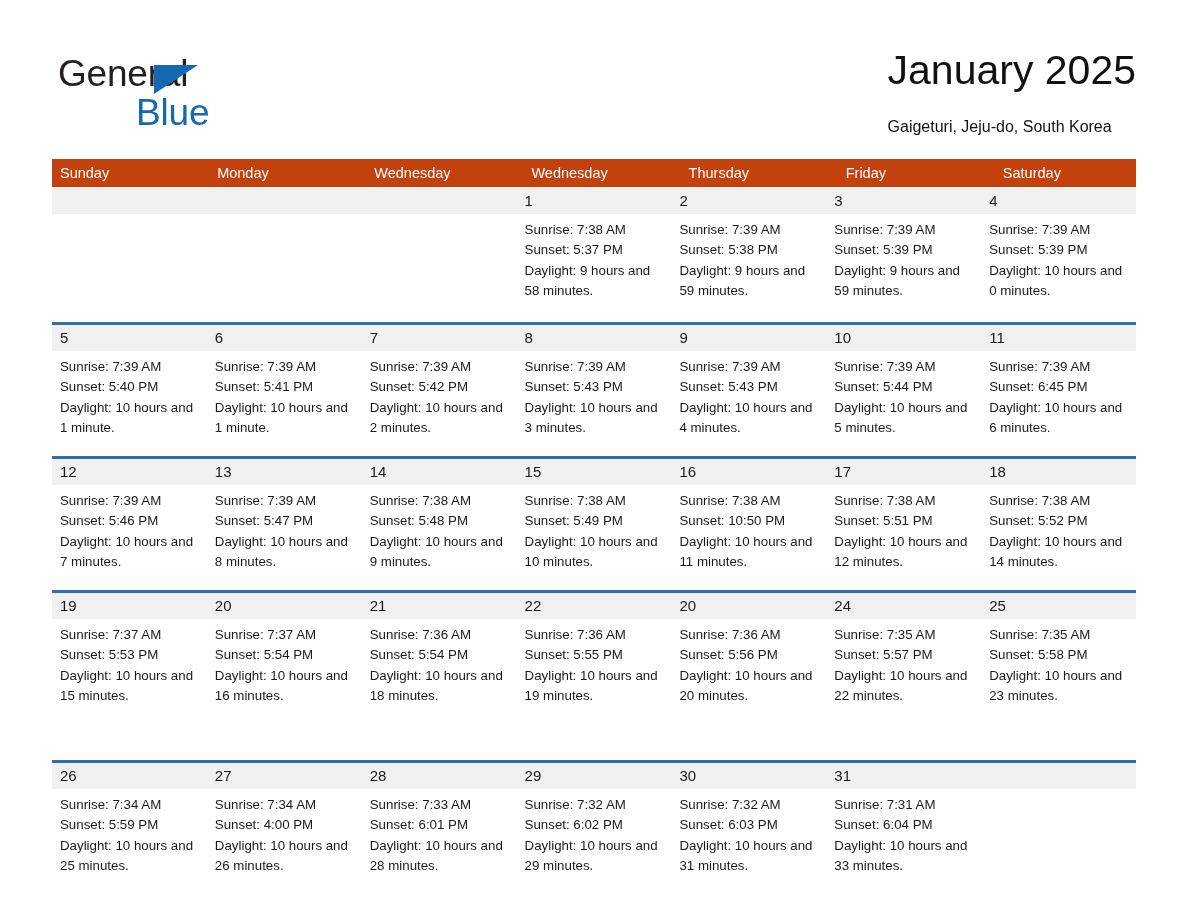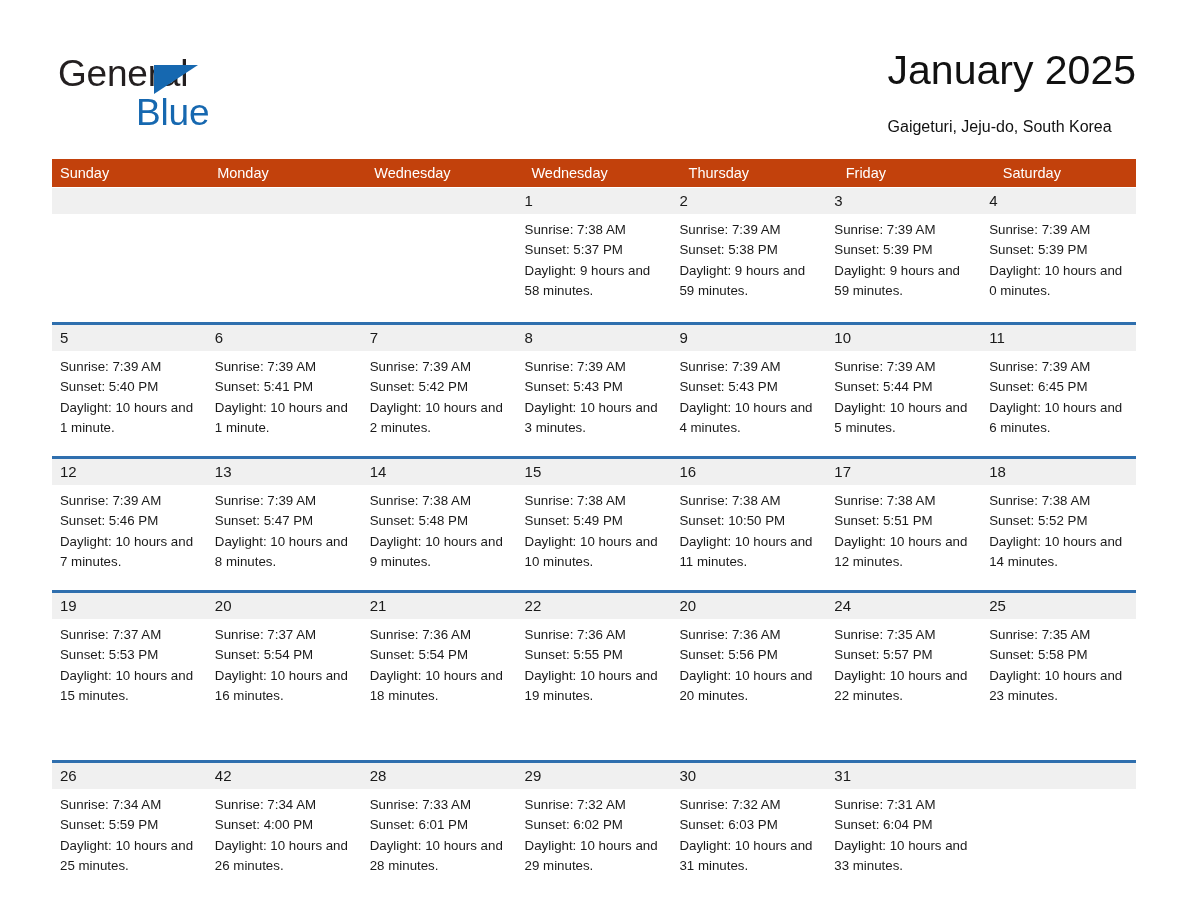--- a/index.html
+++ b/index.html
@@ -400,21 +400,21 @@
         <div class="week-row last">
           <div class="day-cell">
             <div class="day-num-band"><span class="day-num">26</span></div>
             <div class="day-body">
               <div>Sunrise: 7:34 AM</div>
               <div>Sunset: 5:59 PM</div>
               <div class="wrap">Daylight: 10 hours and 25 minutes.</div>
             </div>
           </div>
           <div class="day-cell">
-            <div class="day-num-band"><span class="day-num">42</span></div>
+            <div class="day-num-band"><span class="day-num">27</span></div>
             <div class="day-body">
               <div>Sunrise: 7:34 AM</div>
               <div>Sunset: 4:00 PM</div>
               <div class="wrap">Daylight: 10 hours and 26 minutes.</div>
             </div>
           </div>
           <div class="day-cell">
             <div class="day-num-band"><span class="day-num">28</span></div>
             <div class="day-body">
               <div>Sunrise: 7:33 AM</div>

